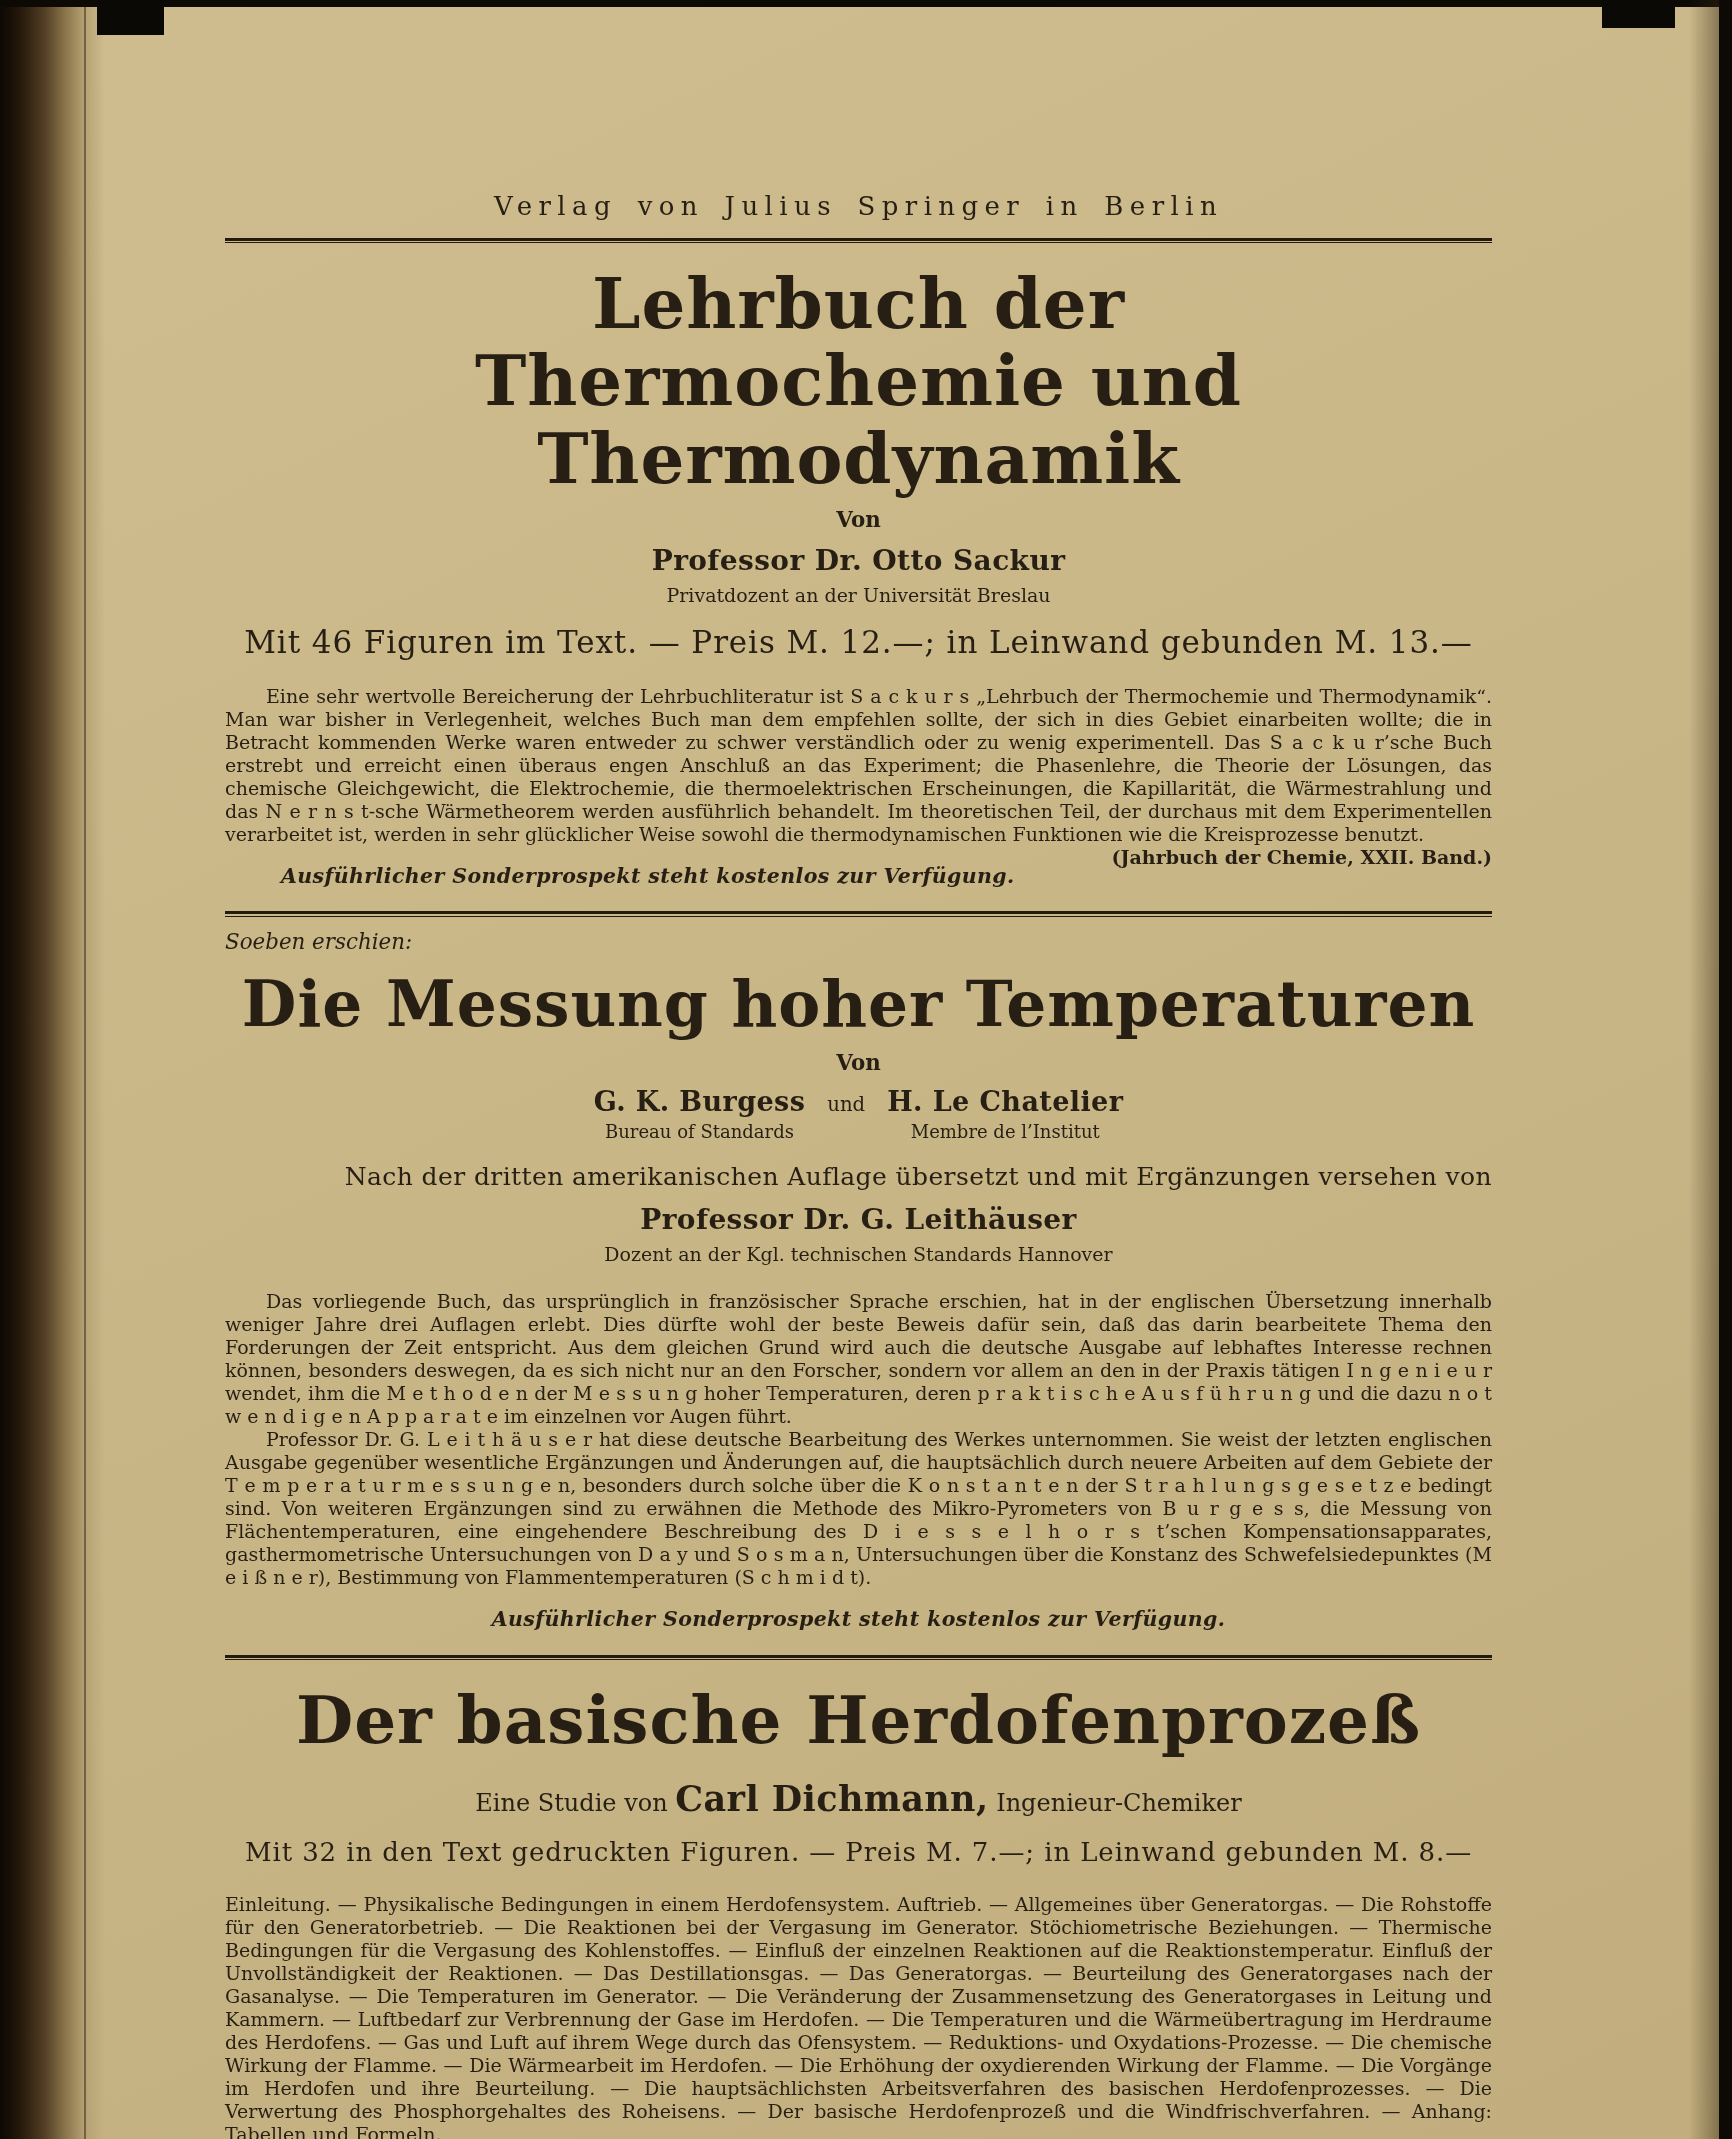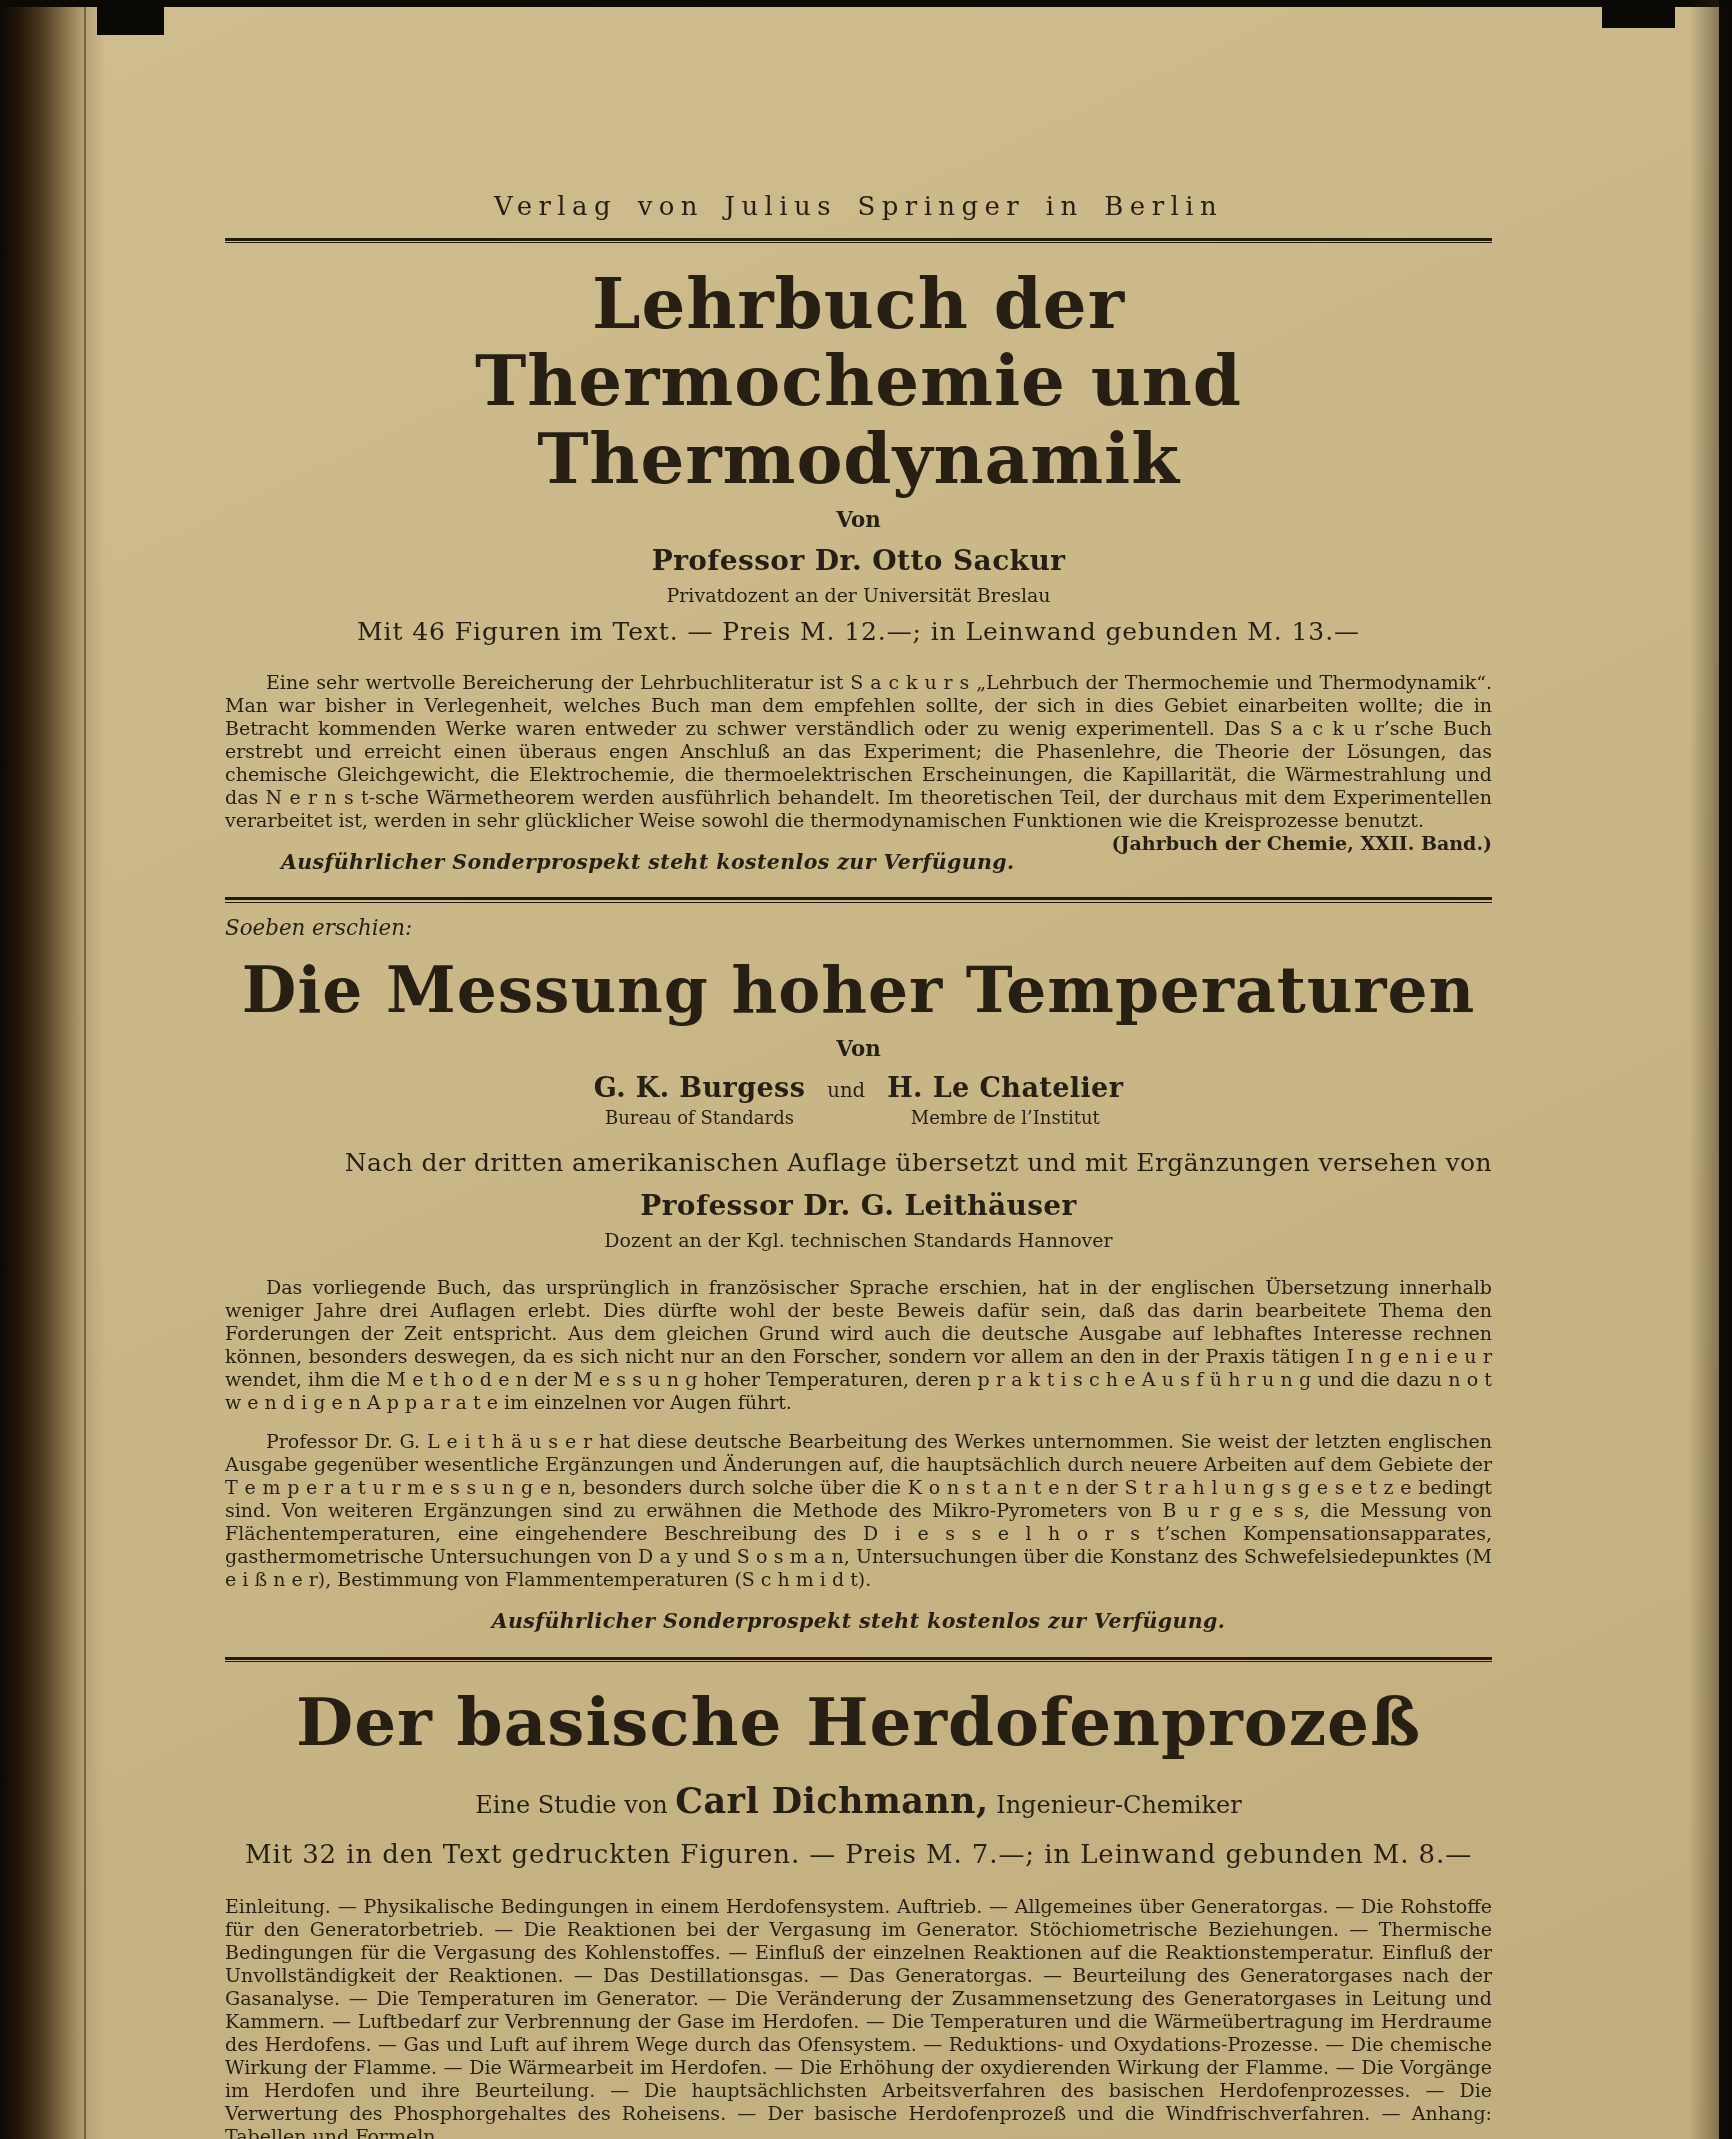--- a/index.html
+++ b/index.html
@@ -60,30 +60,30 @@
     text-align:center;font-weight:bold;
     letter-spacing:0.9px;line-height:1.12;
   }
   .title-1{font-size:69px;margin-top:22px;}
   .title-2{font-size:63px;margin-top:15.4px;}
   .title-3{font-size:66px;margin-top:24px;}
 
   .von-label{font-size:21.4px;margin-top:10.3px;text-align:center;font-weight:bold;}
   .author-name-lg{font-size:28px;font-weight:bold;margin-top:12px;text-align:center;letter-spacing:0.4px;}
   .author-role{font-size:19px;margin-top:6.8px;text-align:center;}
-  .price-line{font-size:25px;margin-top:11px;text-align:center;letter-spacing:0.9px;}
+  .price-line{font-size:31px;margin-top:18px;text-align:center;letter-spacing:0.9px;}
   .price-line.lg{font-size:26px;margin-top:18px;}
 
   .body-text{
     font-size:19px;line-height:23px;
     text-align:justify;
     margin-top:25px;
   }
   .body-text.indent{text-indent:41px;}
-  .body-text + .body-text{margin-top:16px;}
+  .body-text + .body-text{margin-top:0;}
   .review-source{float:right;font-weight:bold;}
 
   .prospekt-note{
     font-style:italic;font-weight:600;
     font-size:20.5px;margin-top:18px;
     text-align:center;letter-spacing:0.4px;
   }
   .eyebrow{
     font-style:italic;font-size:21.4px;
     margin-top:12px;text-align:left;

